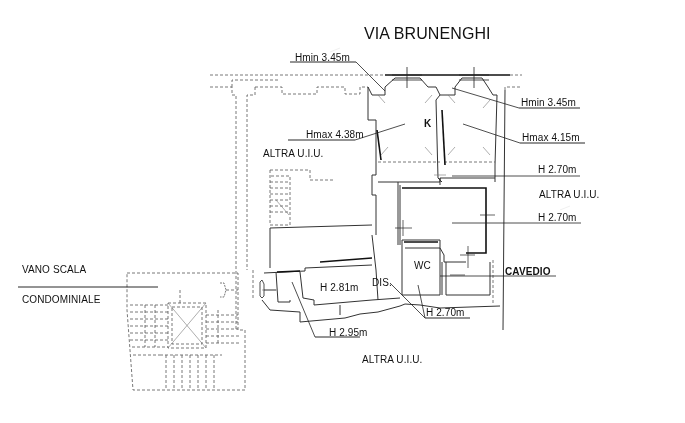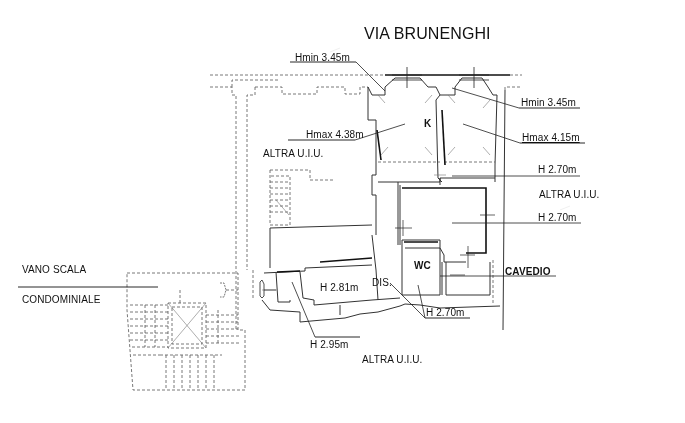--- a/index.html
+++ b/index.html
@@ -194,27 +194,27 @@
   <g stroke="#e4e4e4" stroke-width="0.6">
     <line x1="330" y1="52" x2="340" y2="48"></line>
     <line x1="560" y1="210" x2="570" y2="206"></line>
   </g>
 </svg>
 
 <div class="lbl big" style="left:364px;top:28px;">VIA BRUNENGHI</div>
 <div class="lbl" style="left:295px;top:52px;">Hmin 3.45m</div>
 <div class="lbl" style="left:521px;top:97px;">Hmin 3.45m</div>
 <div class="lbl" style="left:306px;top:129px;">Hmax 4.38m</div>
-<div class="lbl" style="left:522px;top:132px;text-decoration:underline;">Hmax 4.15m</div>
+<div class="lbl" style="left:522px;top:132px;">Hmax 4.15m</div>
 <div class="lbl" style="left:424px;top:118px;font-weight:bold;">K</div>
 <div class="lbl" style="left:263px;top:148px;">ALTRA U.I.U.</div>
 <div class="lbl" style="left:539px;top:189px;">ALTRA U.I.U.</div>
 <div class="lbl" style="left:362px;top:354px;">ALTRA U.I.U.</div>
 <div class="lbl" style="left:538px;top:164px;">H 2.70m</div>
 <div class="lbl" style="left:538px;top:212px;">H 2.70m</div>
 <div class="lbl" style="left:426px;top:307px;">H 2.70m</div>
 <div class="lbl" style="left:320px;top:282px;">H 2.81m</div>
-<div class="lbl" style="left:310px;top:327px;margin-top:12px;">H 2.95m</div>
+<div class="lbl" style="left:329px;top:327px;">H 2.95m</div>
 <div class="lbl" style="left:505px;top:266px;font-weight:bold;">CAVEDIO</div>
-<div class="lbl" style="left:414px;top:260px;font-weight:bold;">WC</div>
+<div class="lbl" style="left:414px;top:260px;">WC</div>
 <div class="lbl" style="left:372px;top:277px;">DIS.</div>
 <div class="lbl" style="left:22px;top:264px;">VANO SCALA</div>
 <div class="lbl" style="left:22px;top:276px;margin-top:18px;">CONDOMINIALE</div>
 
 </body></html>

